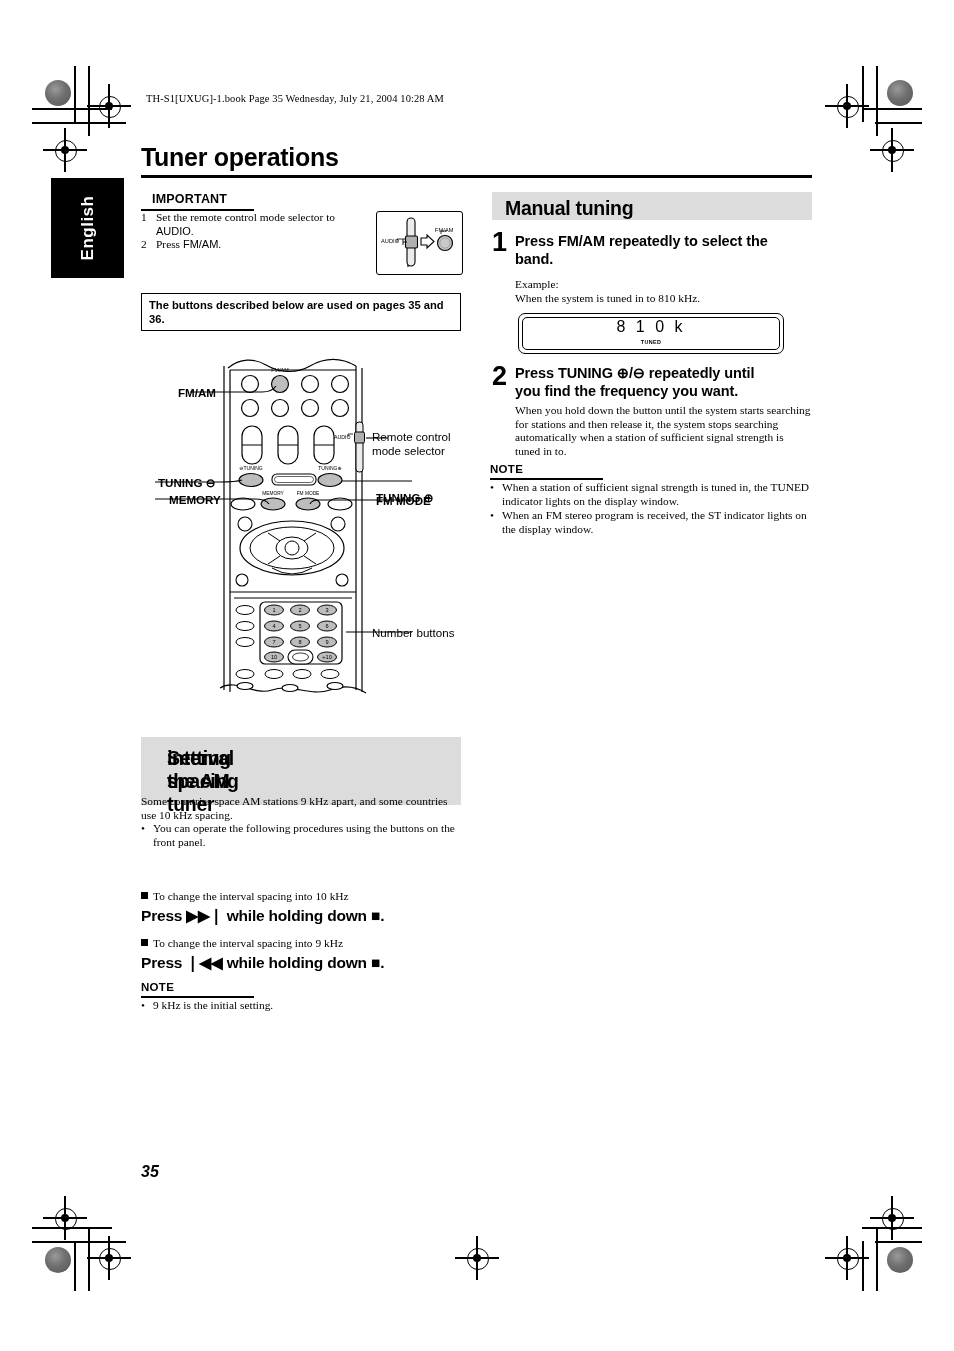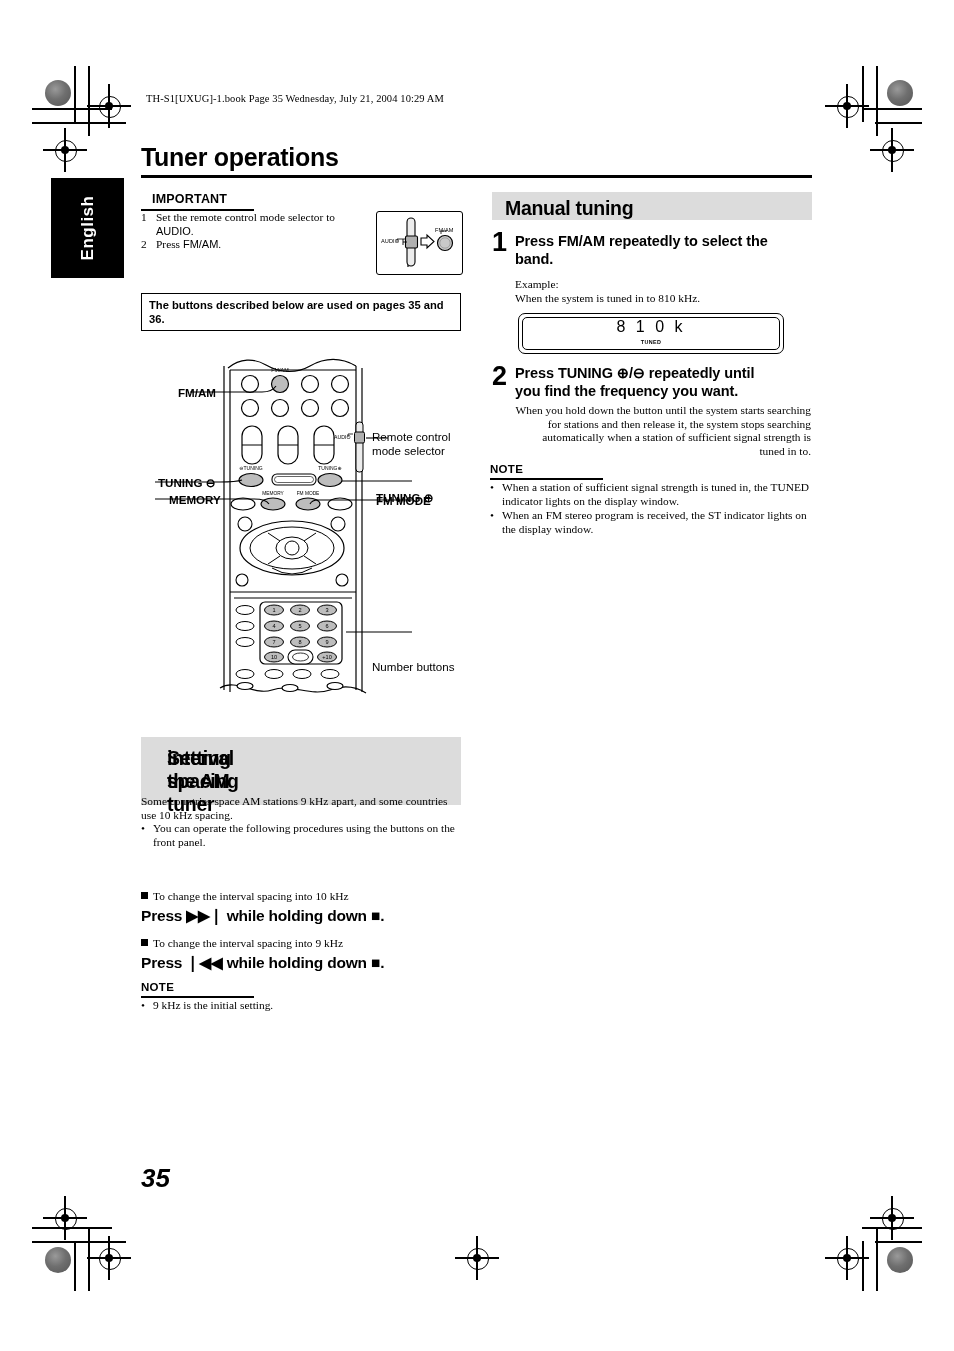--- a/index.html
+++ b/index.html
@@ -105,21 +105,21 @@
   .dispwin .inner{position:absolute;left:3px;top:3px;right:3px;bottom:3px;
      border:1.2px solid #000;border-radius:5px;}
   .dispval{position:absolute;left:0;right:0;top:4px;text-align:center;
      font-family:"Liberation Sans",sans-serif;font-size:16px;letter-spacing:3px;}
   .disptuned{position:absolute;left:0;right:0;top:25px;text-align:center;
      font-family:"Liberation Sans",sans-serif;font-weight:bold;font-size:5.4px;
      letter-spacing:.4px;}
 
   .pagenum{position:absolute;left:141px;top:1163px;
      font-family:"Liberation Sans",sans-serif;font-weight:bold;font-style:italic;
-     font-size:26px;}
+     font-size:16px;}
   .figlabel{position:absolute;font-family:"Liberation Sans",sans-serif;font-weight:bold;
      font-size:11.6px;white-space:nowrap;}
   .figlabel.reg{font-weight:normal;font-size:11.6px;}
 </style>
 </head>
 <body>
 
 <div>
 
   <div class="reg-dot" style="left:45px;top:80px;"></div>
@@ -177,21 +177,21 @@
   <div class="crop-h" style="left:875px;top:1241px;width:47px;"></div>
   <div class="crop-v" style="left:862px;top:1241px;height:50px;"></div>
   <div class="crop-v" style="left:876px;top:1227px;height:64px;"></div>
 
   <div class="reg-target" style="left:463px;top:1244px;">
     <div class="reg-ring"></div>
       <div class="reg-core"></div>
     </div>
 </div>
 
-<div class="filehdr">TH-S1[UXUG]-1.book  Page 35  Wednesday, July 21, 2004  10:29 AM</div>
+<div class="filehdr">TH-S1[UXUG]-1.book  Page 35  Wednesday, July 21, 2004  10:28 AM</div>
 
 <div class="engtab">
   <span>English</span>
 </div>
 
 <div class="pagetitle">Tuner operations</div>
 <div class="titlerule"></div>
 
 <div class="imp-head">IMPORTANT</div>
 <div class="imp-rule"></div>
@@ -375,21 +375,21 @@
     </g>
   </svg>
 
   <div class="figlabel" style="left:28px;top:34px;">FM/AM</div>
   <div class="figlabel" style="left:8px;top:124px;">TUNING ⊖</div>
   <div class="figlabel" style="left:19px;top:141px;">MEMORY</div>
   <div class="figlabel" style="left:226px;top:139px;">TUNING ⊕</div>
   <div class="figlabel" style="left:226px;top:142px;">FM MODE</div>
   <div class="figlabel reg" style="left:222px;top:78px;">Remote control</div>
   <div class="figlabel reg" style="left:222px;top:92px;">mode selector</div>
-  <div class="figlabel reg" style="left:222px;top:274px;margin-top:34px;">Number buttons</div>
+  <div class="figlabel reg" style="left:222px;top:274px;">Number buttons</div>
 </div>
 
 <div class="sechead" id="sec-am">
   <span>
     <span>Setting the AM tuner</span><br>
     <span>interval spacing</span>
   </span>
 </div>
 
 <div class="amtext serif">
@@ -441,21 +441,21 @@
   <div class="inner"></div>
   <div class="dispval">8 1 0 k</div>
   <div class="disptuned">TUNED</div>
 </div>
 
 <div class="stepnum" style="left:492px;top:363px;">2</div>
 <div class="stephead" style="left:515px;top:365px;width:300px;">
   <span>Press TUNING ⊕/⊖ repeatedly until</span><br>
   <span>you find the frequency you want.</span>
 </div>
-<div class="stepbody" style="left:515px;top:404px;width:296px;text-align:right;">When you hold down the button until the system starts searching for stations and then release it, the system stops searching automatically when a station of sufficient signal strength is tuned in to.</div>
+<div class="stepbody" style="left:515px;top:404px;width:296px;">When you hold down the button until the system starts searching for stations and then release it, the system stops searching automatically when a station of sufficient signal strength is tuned in to.</div>
 
 <div class="note-h" style="left:490px;top:463px;">NOTE</div>
 <div class="note-rule" style="left:490px;top:478px;width:113px;"></div>
 <div class="note-body serif" style="left:490px;top:481px;width:322px;">
   <div class="bulletline">
     <span class="b">•</span>
     <span>When a station of sufficient signal strength is tuned in, the TUNED indicator lights on the display window.</span>
   </div>
   <div class="bulletline">
     <span class="b">•</span>

